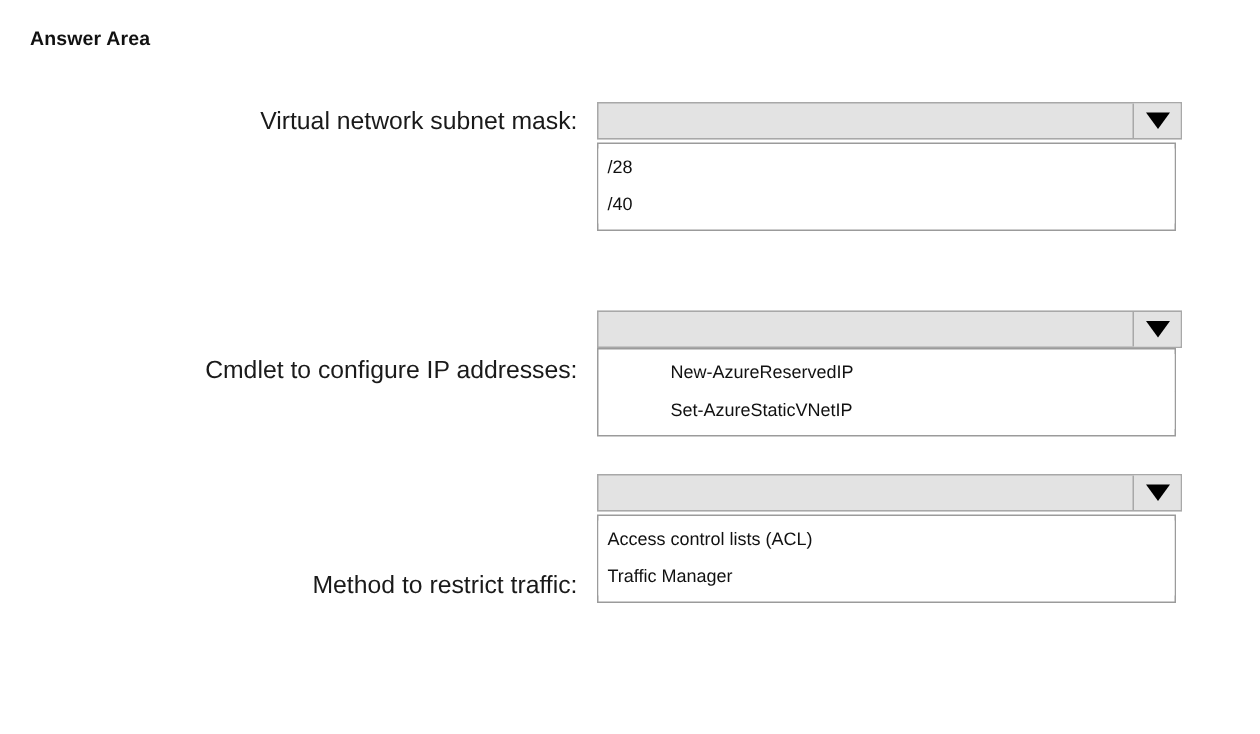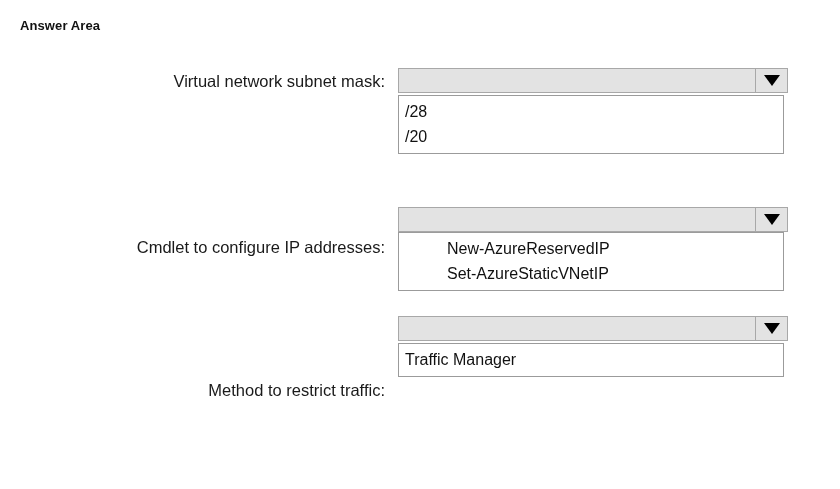--- a/index.html
+++ b/index.html
@@ -97,21 +97,21 @@
   .option-list {
     position: absolute;
     left: 398px;
     width: 386px;
     box-sizing: border-box;
     background: #ffffff;
     border: 1px solid #9b9b9b;
     padding: 3px 0 4px 0;
   }
   .option-item {
-    font-size: 16px;
+    font-size: 12px;
     line-height: 25px;
     height: 25px;
     padding-left: 6px;
     color: #111111;
     white-space: nowrap;
     background: #ffffff;
   }
 
   
   #block-0 { top: 0; }
@@ -142,21 +142,21 @@
 
     <div class="combo">
       <div class="combo-value" title=""></div>
       <div class="combo-arrow-btn">
         <span class="tri-down"></span>
       </div>
     </div>
 
     <div class="option-list">
       <div class="option-item">/28</div>
-      <div class="option-item">/20</div>
+      <div class="option-item">/40</div>
     </div>
   </div>
 
   <div class="field-row" id="block-1">
 
     <div class="field-label">Cmdlet to configure IP addresses:</div>
 
     <div class="combo">
       <div class="combo-value" title=""></div>
       <div class="combo-arrow-btn">
@@ -175,17 +175,18 @@
     <div class="field-label">Method to restrict traffic:</div>
 
     <div class="combo">
       <div class="combo-value" title=""></div>
       <div class="combo-arrow-btn">
         <span class="tri-down"></span>
       </div>
     </div>
 
     <div class="option-list">
+      <div class="option-item">Access control lists (ACL)</div>
       <div class="option-item">Traffic Manager</div>
     </div>
   </div>
 
 </div>
 
 </body></html>

